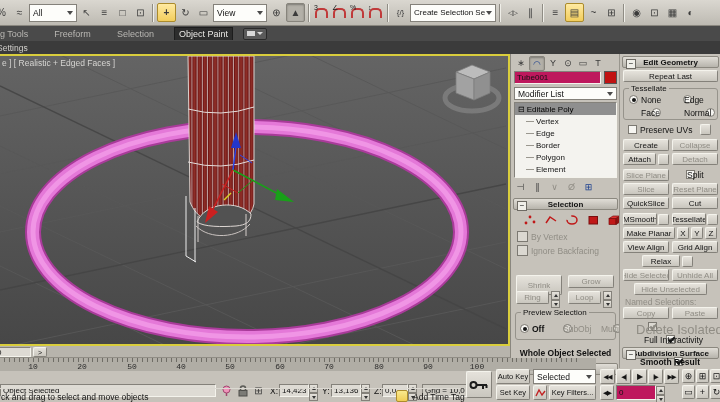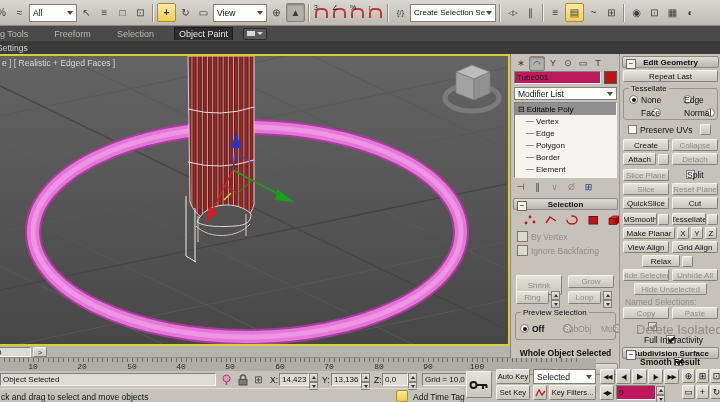--- a/index.html
+++ b/index.html
@@ -78,21 +78,21 @@
   .stack{background:#f4f3ef;border:1px solid;border-color:#84817a #f4f3ec #f4f3ec #84817a;font-size:8px;}
   .stackrow{height:12px;display:flex;align-items:center;padding-left:3px;}
   .stackrow.selrow{background:#8f8f8f;color:#000;}
   .tree{width:8px;height:1px;background:#9a978f;margin:0 2px 0 8px;flex:none;}
   
   #timeslider{left:0;top:346px;width:510px;height:12px;background:#b7b4ac;border-bottom:1px solid #908d85;}
   #trackbar{left:0;top:358px;width:596px;height:13px;background:#b0ada5;
       background-image:repeating-linear-gradient(90deg,#6f6d66 0 1px,transparent 1px 4.93px);
       background-size:100% 4px;background-repeat:no-repeat;background-position:-16px 0;font-family:Liberation Mono, monospace;}
   .tick{position:absolute;top:4px;width:20px;text-align:center;font-size:8px;color:#2c2c2c;}
-  #statusrow{left:0;top:371px;width:510px;height:17px;}
+  #statusrow{left:0;top:382px;width:510px;height:17px;}
   #promptrow{left:0;top:388px;width:460px;height:14px;border-top:1px solid #dcd9d2;}
   #animzone{left:460px;top:368px;width:260px;height:34px;}
   .navi{width:13px;height:14px;font-size:9px;}
   .pb{width:15px;height:15px;font-size:6.5px;letter-spacing:-1px;}
 </style>
 </head>
 <body>
 
 <div id="toolbar" class="abs">
   <span class="ti" style="margin-left:-9px">%</span>
@@ -260,25 +260,25 @@
     <div class="stackrow">
         <span class="tree"></span>
         <span>Vertex</span>
       </div>
     <div class="stackrow">
         <span class="tree"></span>
         <span>Edge</span>
       </div>
     <div class="stackrow">
         <span class="tree"></span>
-        <span>Polygon</span>
+        <span>Border</span>
       </div>
     <div class="stackrow">
         <span class="tree"></span>
-        <span>Border</span>
+        <span>Polygon</span>
       </div>
     <div class="stackrow">
         <span class="tree"></span>
         <span>Element</span>
       </div>
   </div>
   <div class="abs" style="left:3px;top:127px;display:flex;gap:4px;align-items:center">
     <span class="ti" style="width:13px;height:12px;font-size:9px">⊣</span>
     <span class="ti" style="width:13px;height:12px;font-size:9px">∥</span>
     <span class="ti dis" style="width:13px;height:12px;font-size:9px;color:#908d85">∨</span>

